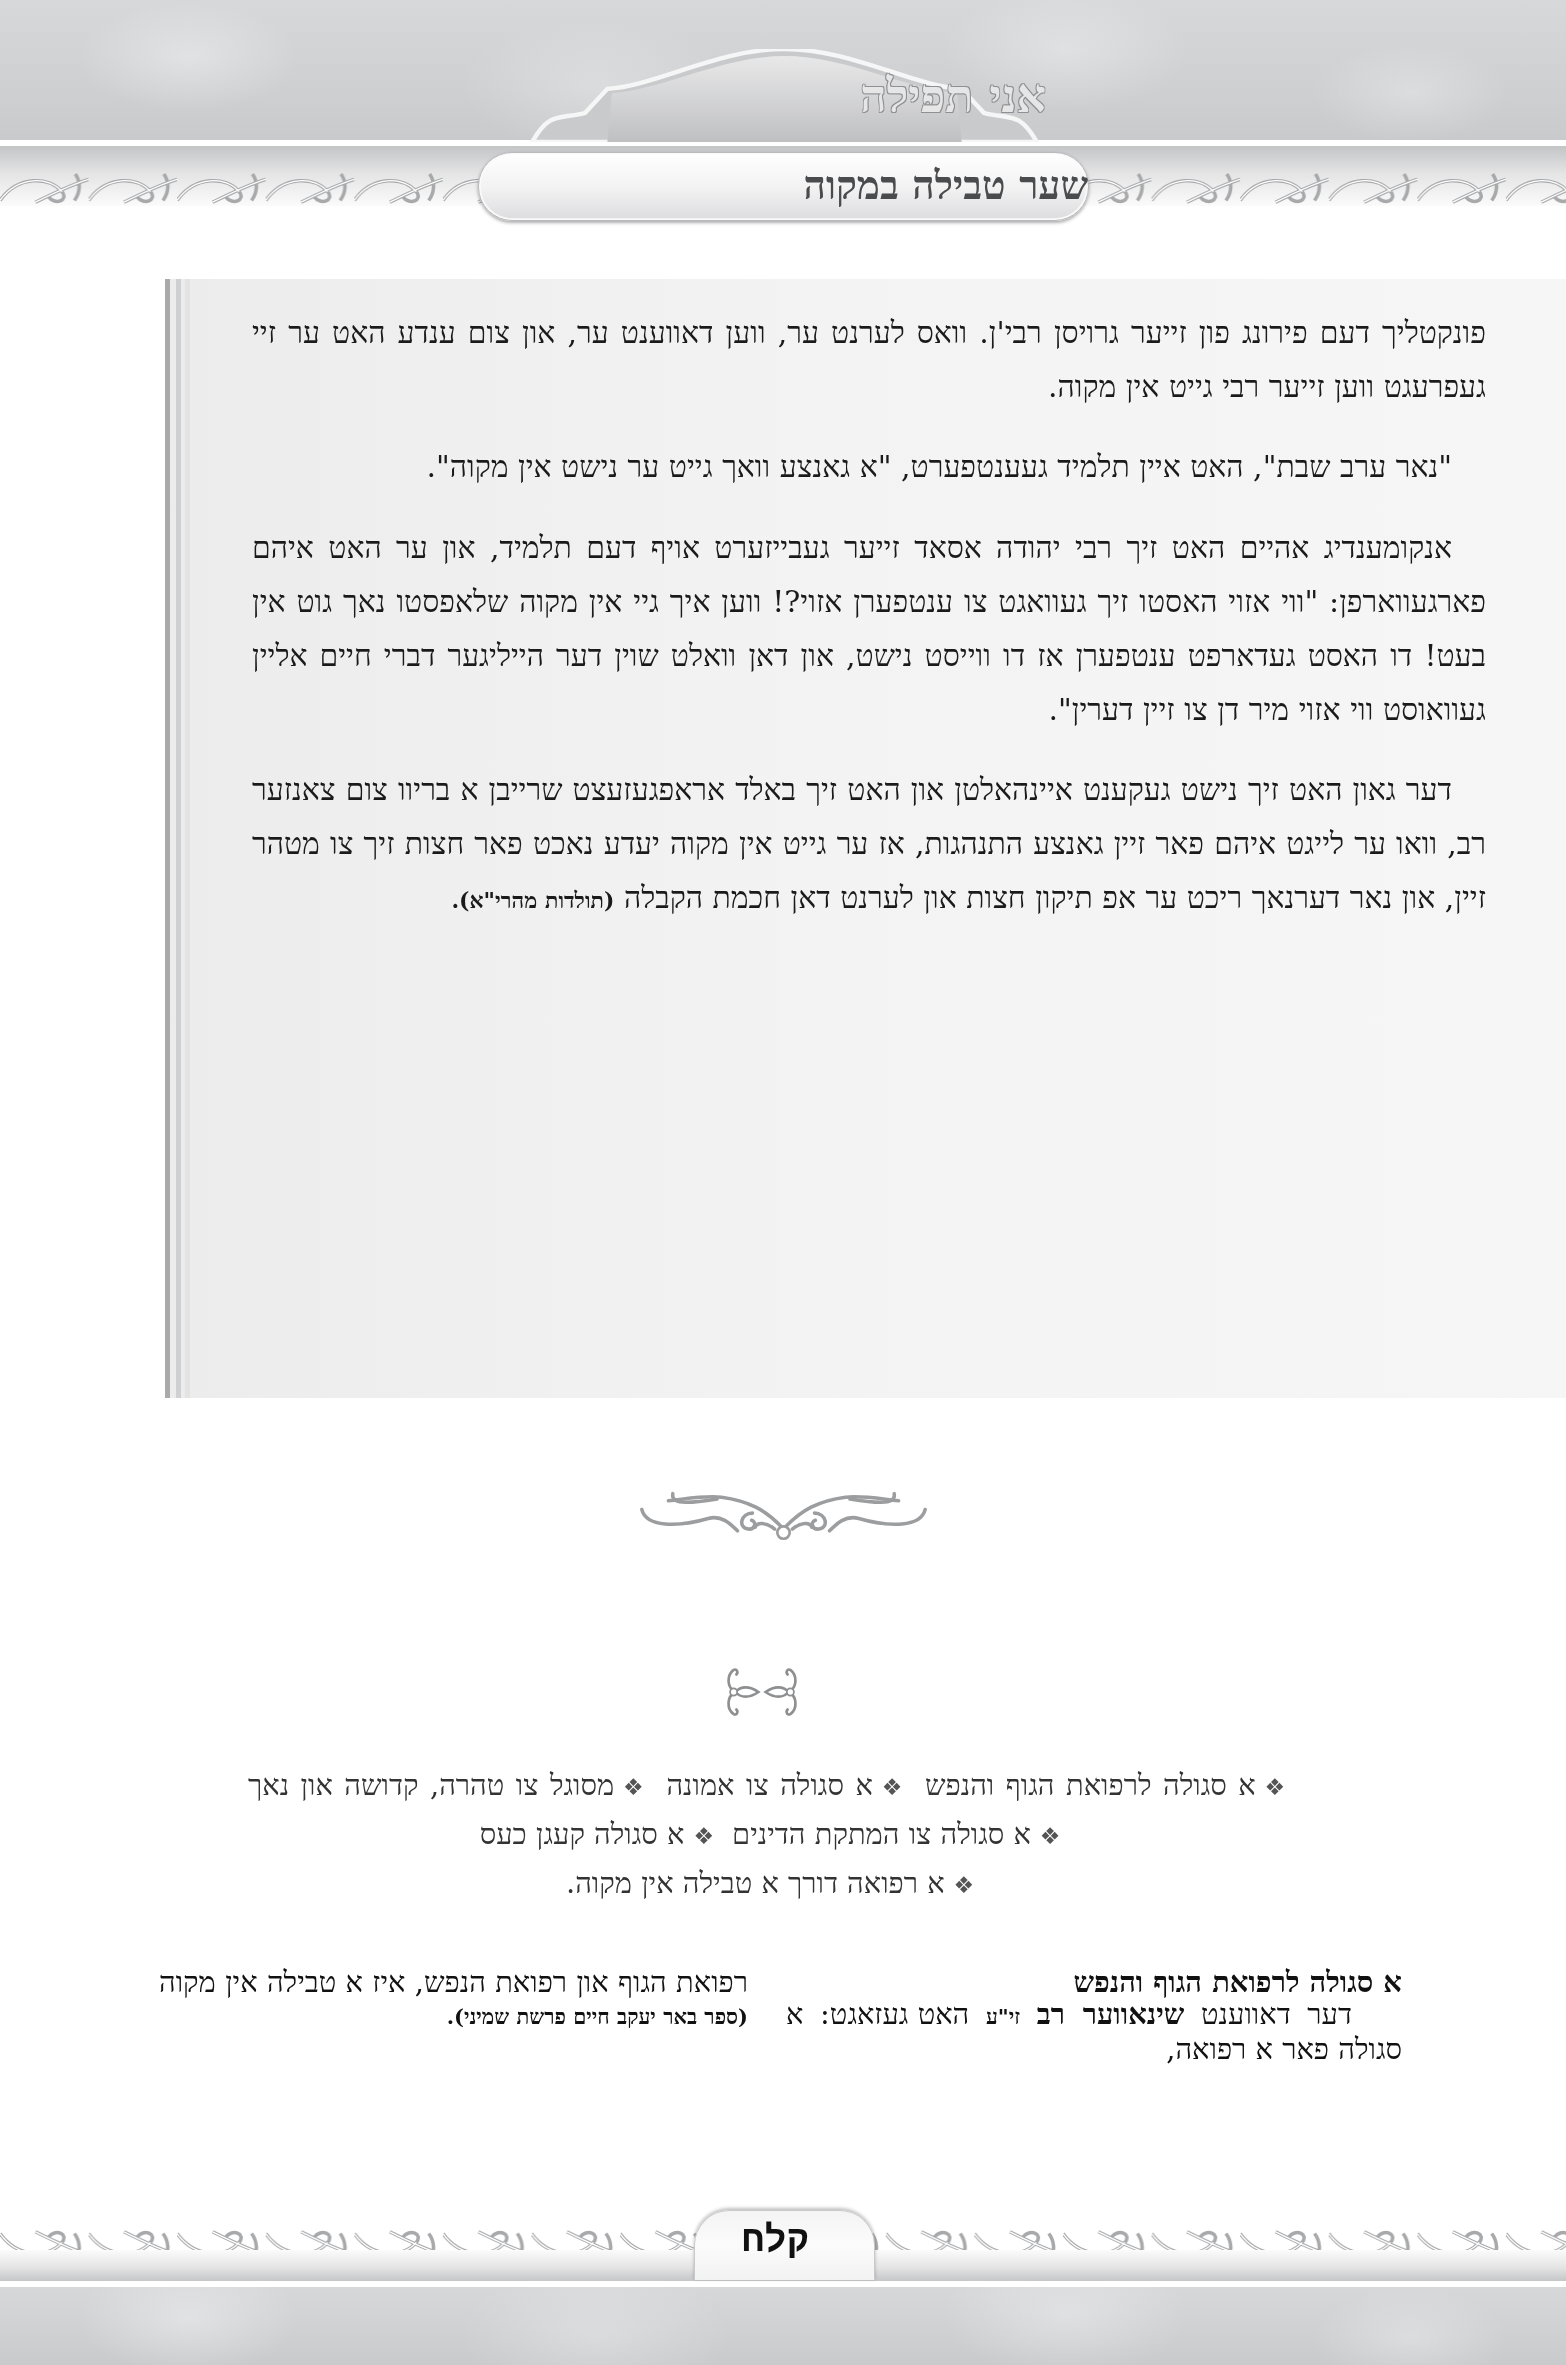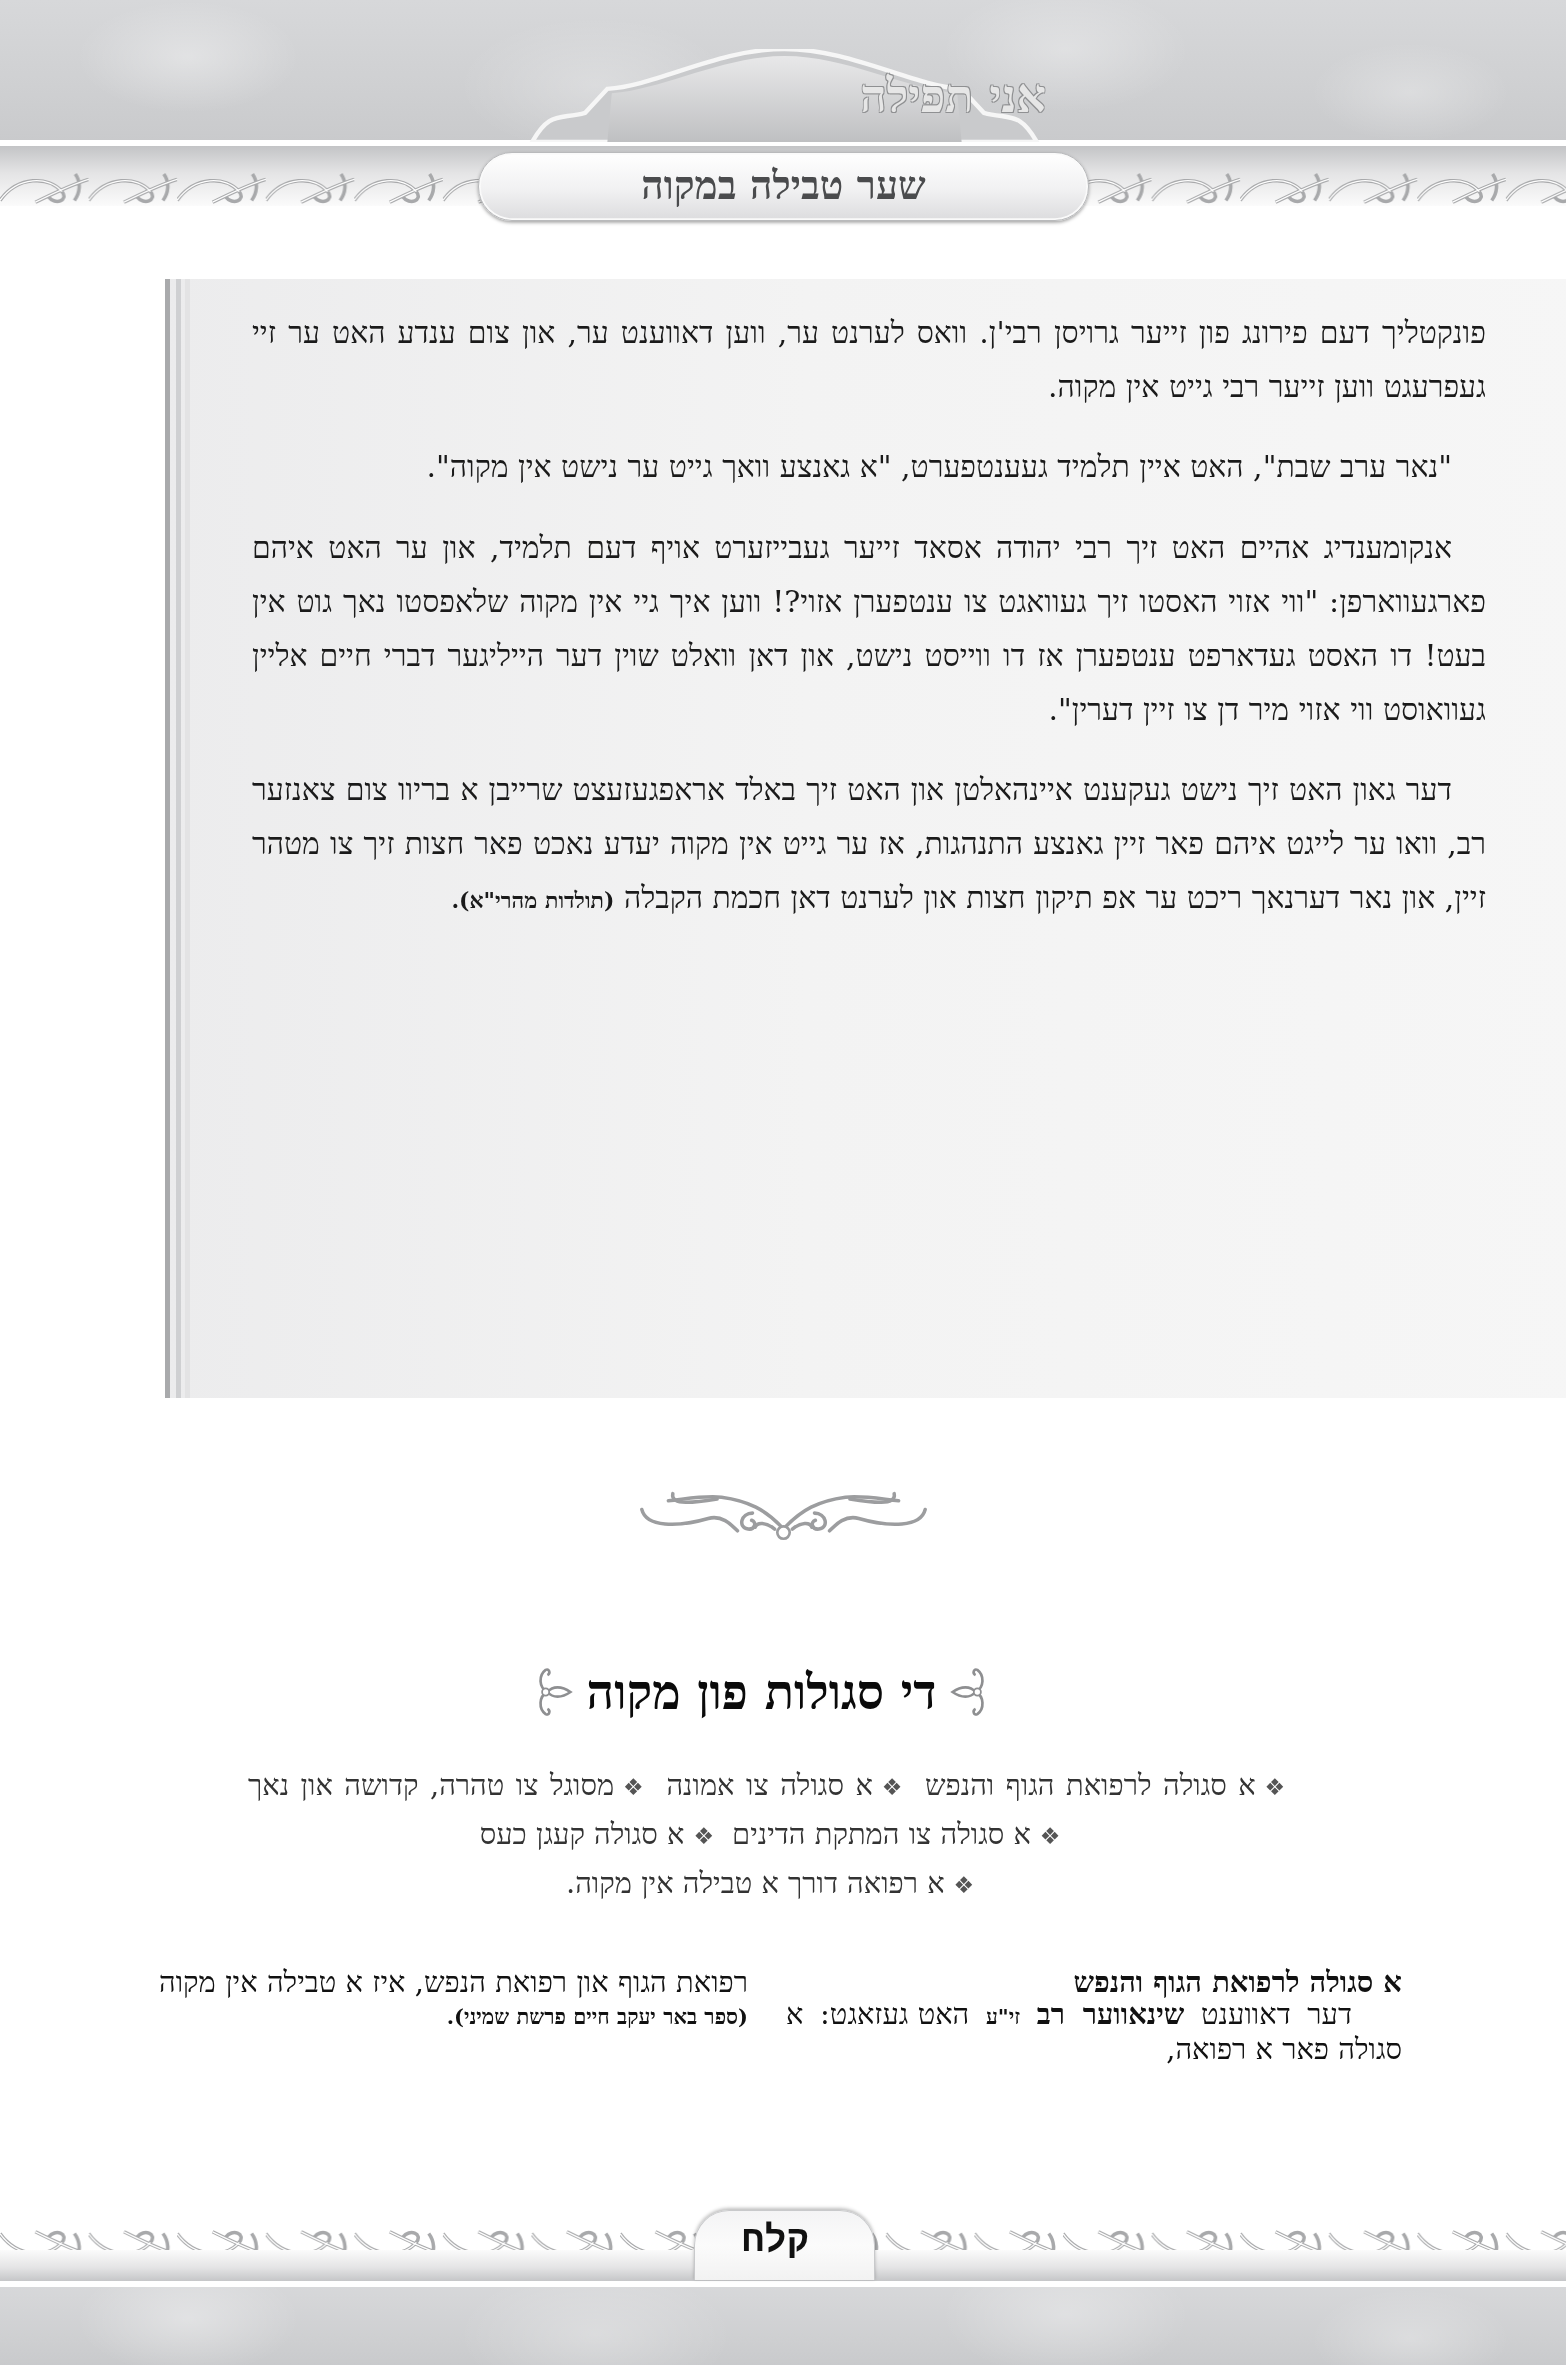--- a/index.html
+++ b/index.html
@@ -49,21 +49,21 @@
 
   
   .chapter-pill {
     position:absolute; left:478px; top:152px; width:609px; height:67px;
     border-radius:34px;
     background:linear-gradient(180deg,#ffffff 0%,#f1f1f2 55%,#dcdcde 100%);
     box-shadow:0 1.8px 3.5px rgba(0,0,0,0.35), inset 0 0 0 1.8px #fafafa;
     border:0.9px solid #b9babc;
   }
   .chapter-title {
-    position:absolute; left:0; right:0; top:8.9px; text-align:center; direction:rtl;
+    position:absolute; left:0; right:0; top:8.9px; direction:rtl;
     font-family:"DejaVu Serif",serif; font-weight:bold; font-size:39px; color:#4a4b4d;
   }
 
   
   .story-box {
     position:absolute; left:165px; top:279px; width:1426px; height:1119px;
     background:linear-gradient(90deg,#ececed 0%,#f3f3f3 45%,#f6f6f6 100%);
   }
   .story-box .edge { position:absolute; top:0; bottom:0; }
   .edge.l1 { left:0; width:5.3px; background:#a9aaac; }
@@ -189,21 +189,20 @@
 
 <div class="section-heading">
   <svg class="fleur" viewBox="0 0 44 70">
     <g fill="none" stroke="#8e8f91" stroke-width="3">
       <path d="M4,35 C14,28 24,28 30,35 C24,42 14,42 4,35 Z"></path>
       <path d="M30,35 C40,30 40,16 32,10 C28,8 26,14 30,16"></path>
       <path d="M30,35 C40,40 40,54 32,60 C28,62 26,56 30,54"></path>
     </g>
     <circle cx="32" cy="35" r="4" fill="#fff" stroke="#8e8f91" stroke-width="2"></circle>
   </svg>
-  <span class="txt">די סגולות פון מקוה</span>
   <svg class="fleur" viewBox="0 0 44 70" style="transform:scaleX(-1)">
     <g fill="none" stroke="#8e8f91" stroke-width="3">
       <path d="M4,35 C14,28 24,28 30,35 C24,42 14,42 4,35 Z"></path>
       <path d="M30,35 C40,30 40,16 32,10 C28,8 26,14 30,16"></path>
       <path d="M30,35 C40,40 40,54 32,60 C28,62 26,56 30,54"></path>
     </g>
     <circle cx="32" cy="35" r="4" fill="#fff" stroke="#8e8f91" stroke-width="2"></circle>
   </svg>
 </div>
 

